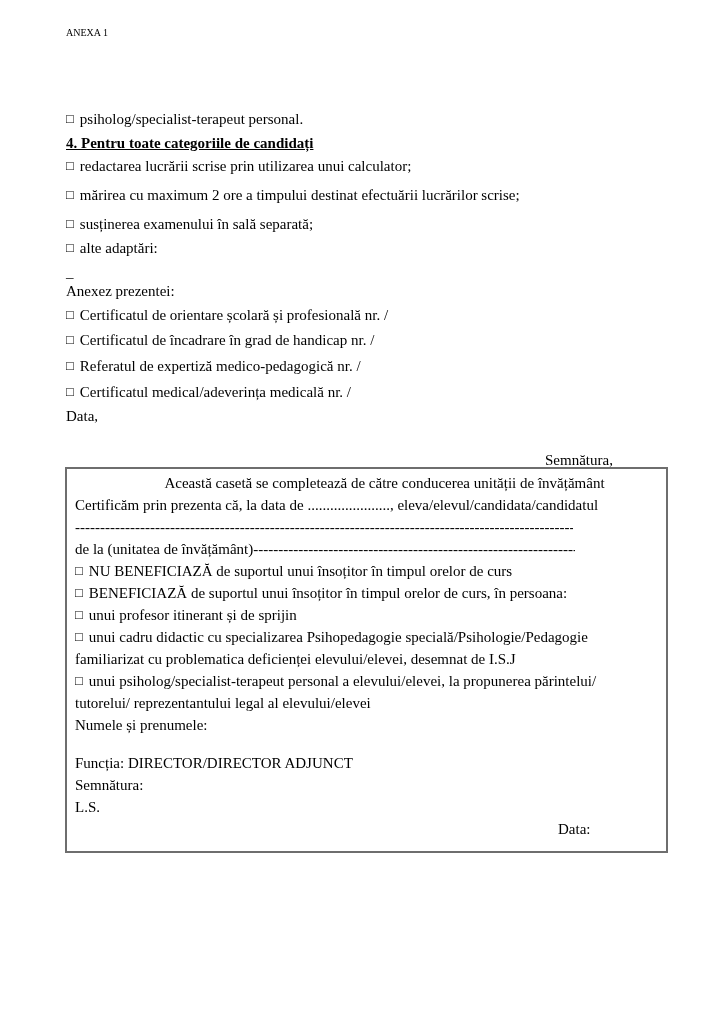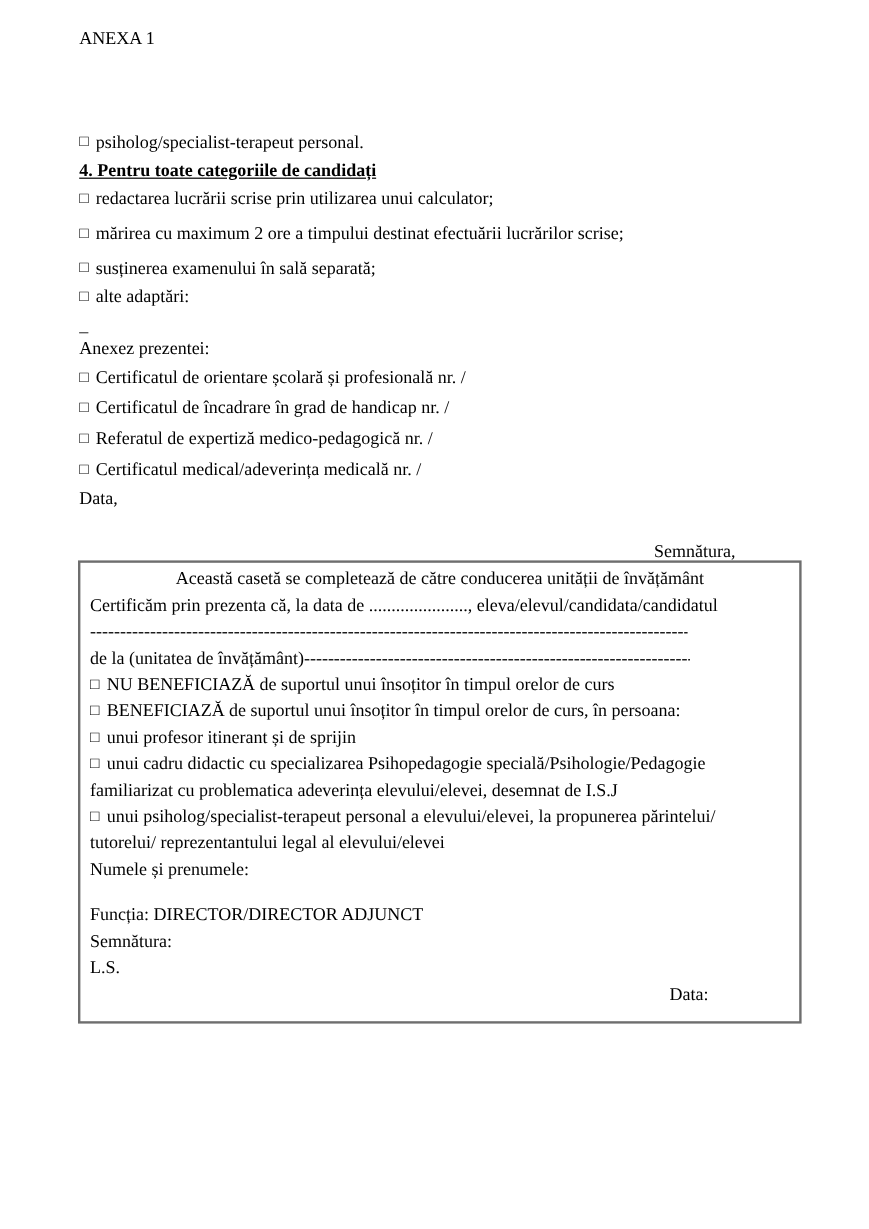--- a/index.html
+++ b/index.html
@@ -2,30 +2,30 @@
 <html><head>
 <meta charset="utf-8">
 <style>
   html,body { margin:0; padding:0; background:#ffffff; }
   .page {
     position:relative; width:724px; height:1024px; background:#ffffff;
     font-family:"Liberation Serif", serif; font-size:15px; color:#000000;
     overflow:hidden;
   }
   .row { position:absolute; left:66px; line-height:20px; white-space:nowrap; }
-  .title { font-size:15px; }
+  .title { font-size:10px; }
   .heading { font-weight:bold; text-decoration:underline; }
   .cb { display:inline-block; margin-right:6px; font-size:13px; position:relative; top:-1px; }
   .abs-right { position:absolute; white-space:nowrap;margin-top:44px; }
   .box {
     position:absolute; left:65px; top:467px; width:599px; height:382px;
     border:2px solid #6e6e6e; background:#ffffff;
   }
   .brow { position:absolute; left:8px; line-height:20px; white-space:nowrap; }
-  .brow-center { left:0; width:599px; text-align:center; }
+  .brow-center { left:0; width:599px; text-align:center;padding-left:18px; }
   .clip-dash { width:498px; overflow:hidden; }
   .clip-unit { width:500px; overflow:hidden; }
 </style>
 </head>
 <body>
 
 <div class="page">
 
   <div class="row title" style="top:23px">ANEXA 1</div>
 
@@ -86,21 +86,21 @@
     </div>
     <div class="brow" style="top:114px">
       <span class="cb">□</span><span>BENEFICIAZĂ de suportul unui însoțitor în timpul orelor de curs, în persoana:</span>
     </div>
     <div class="brow" style="top:136px">
       <span class="cb">□</span><span>unui profesor itinerant și de sprijin</span>
     </div>
     <div class="brow" style="top:158px">
       <span class="cb">□</span><span>unui cadru didactic cu specializarea Psihopedagogie specială/Psihologie/Pedagogie</span>
     </div>
-    <div class="brow" style="top:180px">familiarizat cu problematica adeverința elevului/elevei, desemnat de I.S.J</div>
+    <div class="brow" style="top:180px">familiarizat cu problematica deficienței elevului/elevei, desemnat de I.S.J</div>
     <div class="brow" style="top:202px">
       <span class="cb">□</span><span>unui psiholog/specialist-terapeut personal a elevului/elevei, la propunerea părintelui/</span>
     </div>
     <div class="brow" style="top:224px">tutorelui/ reprezentantului legal al elevului/elevei</div>
 
     <div class="brow" style="top:246px">Numele și prenumele:</div>
 
     <div class="brow" style="top:306px; width:591px">
       <span>Semnătura:</span>
       <span class="abs-right" style="left:483px">Data:</span>

